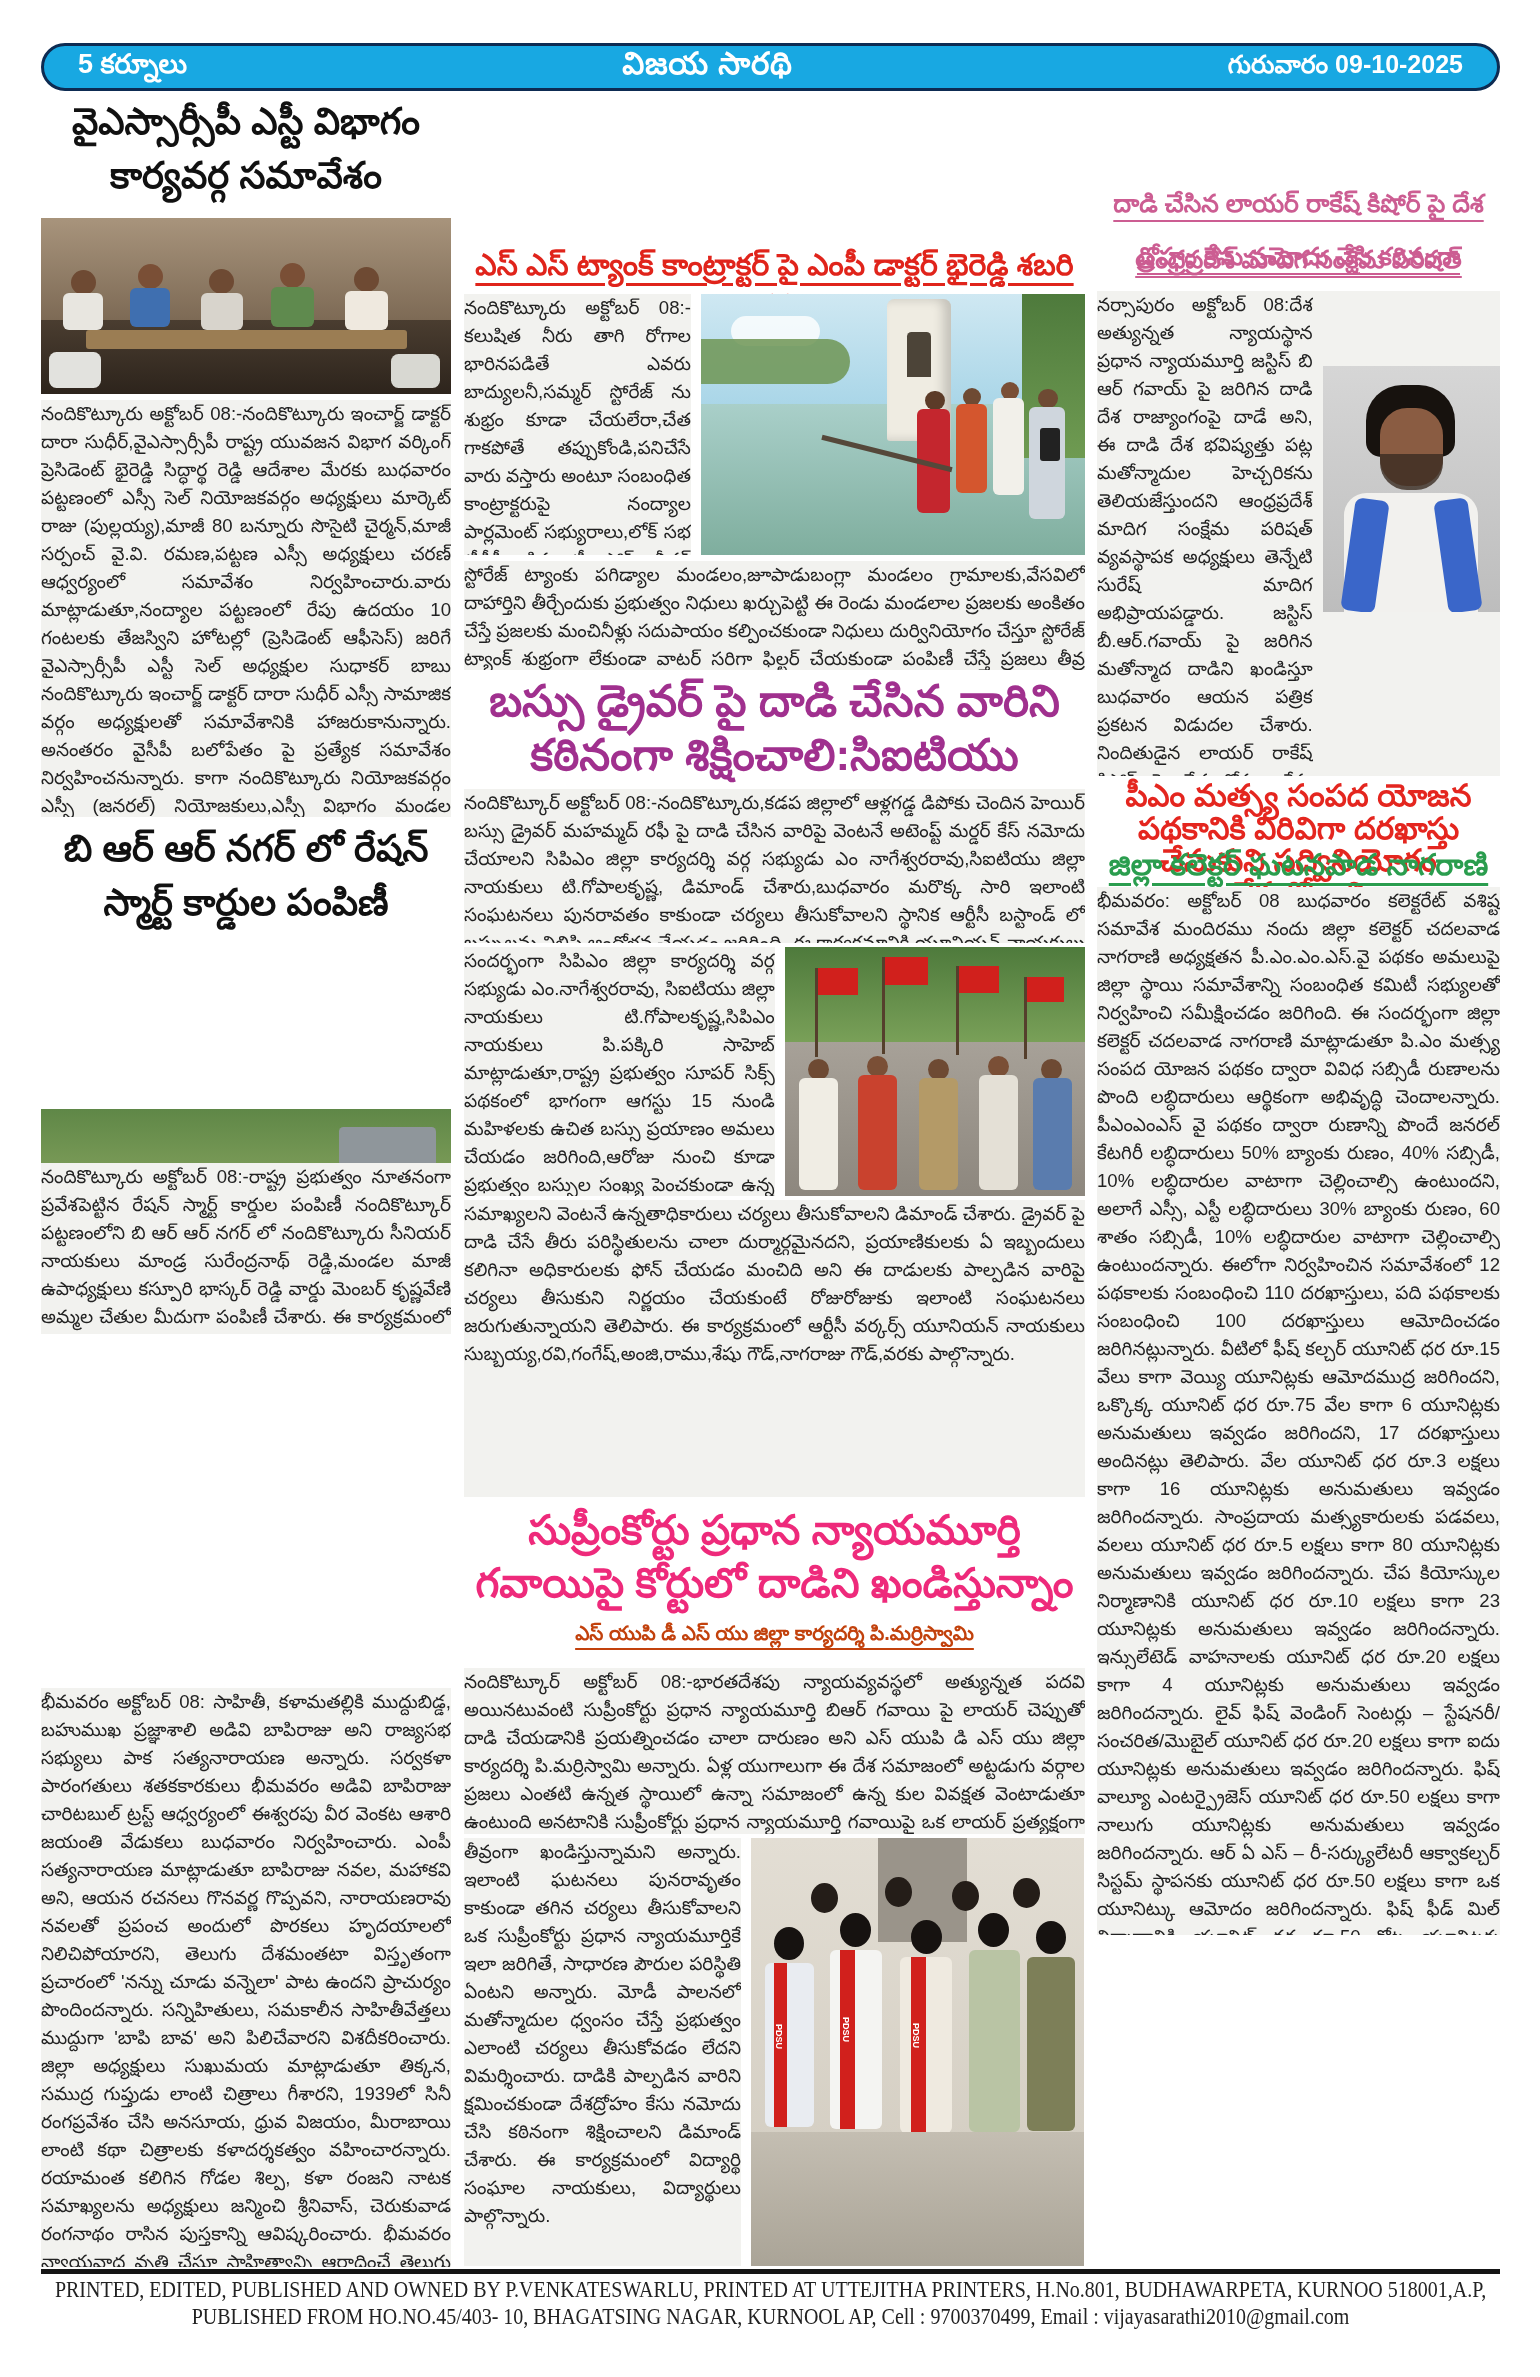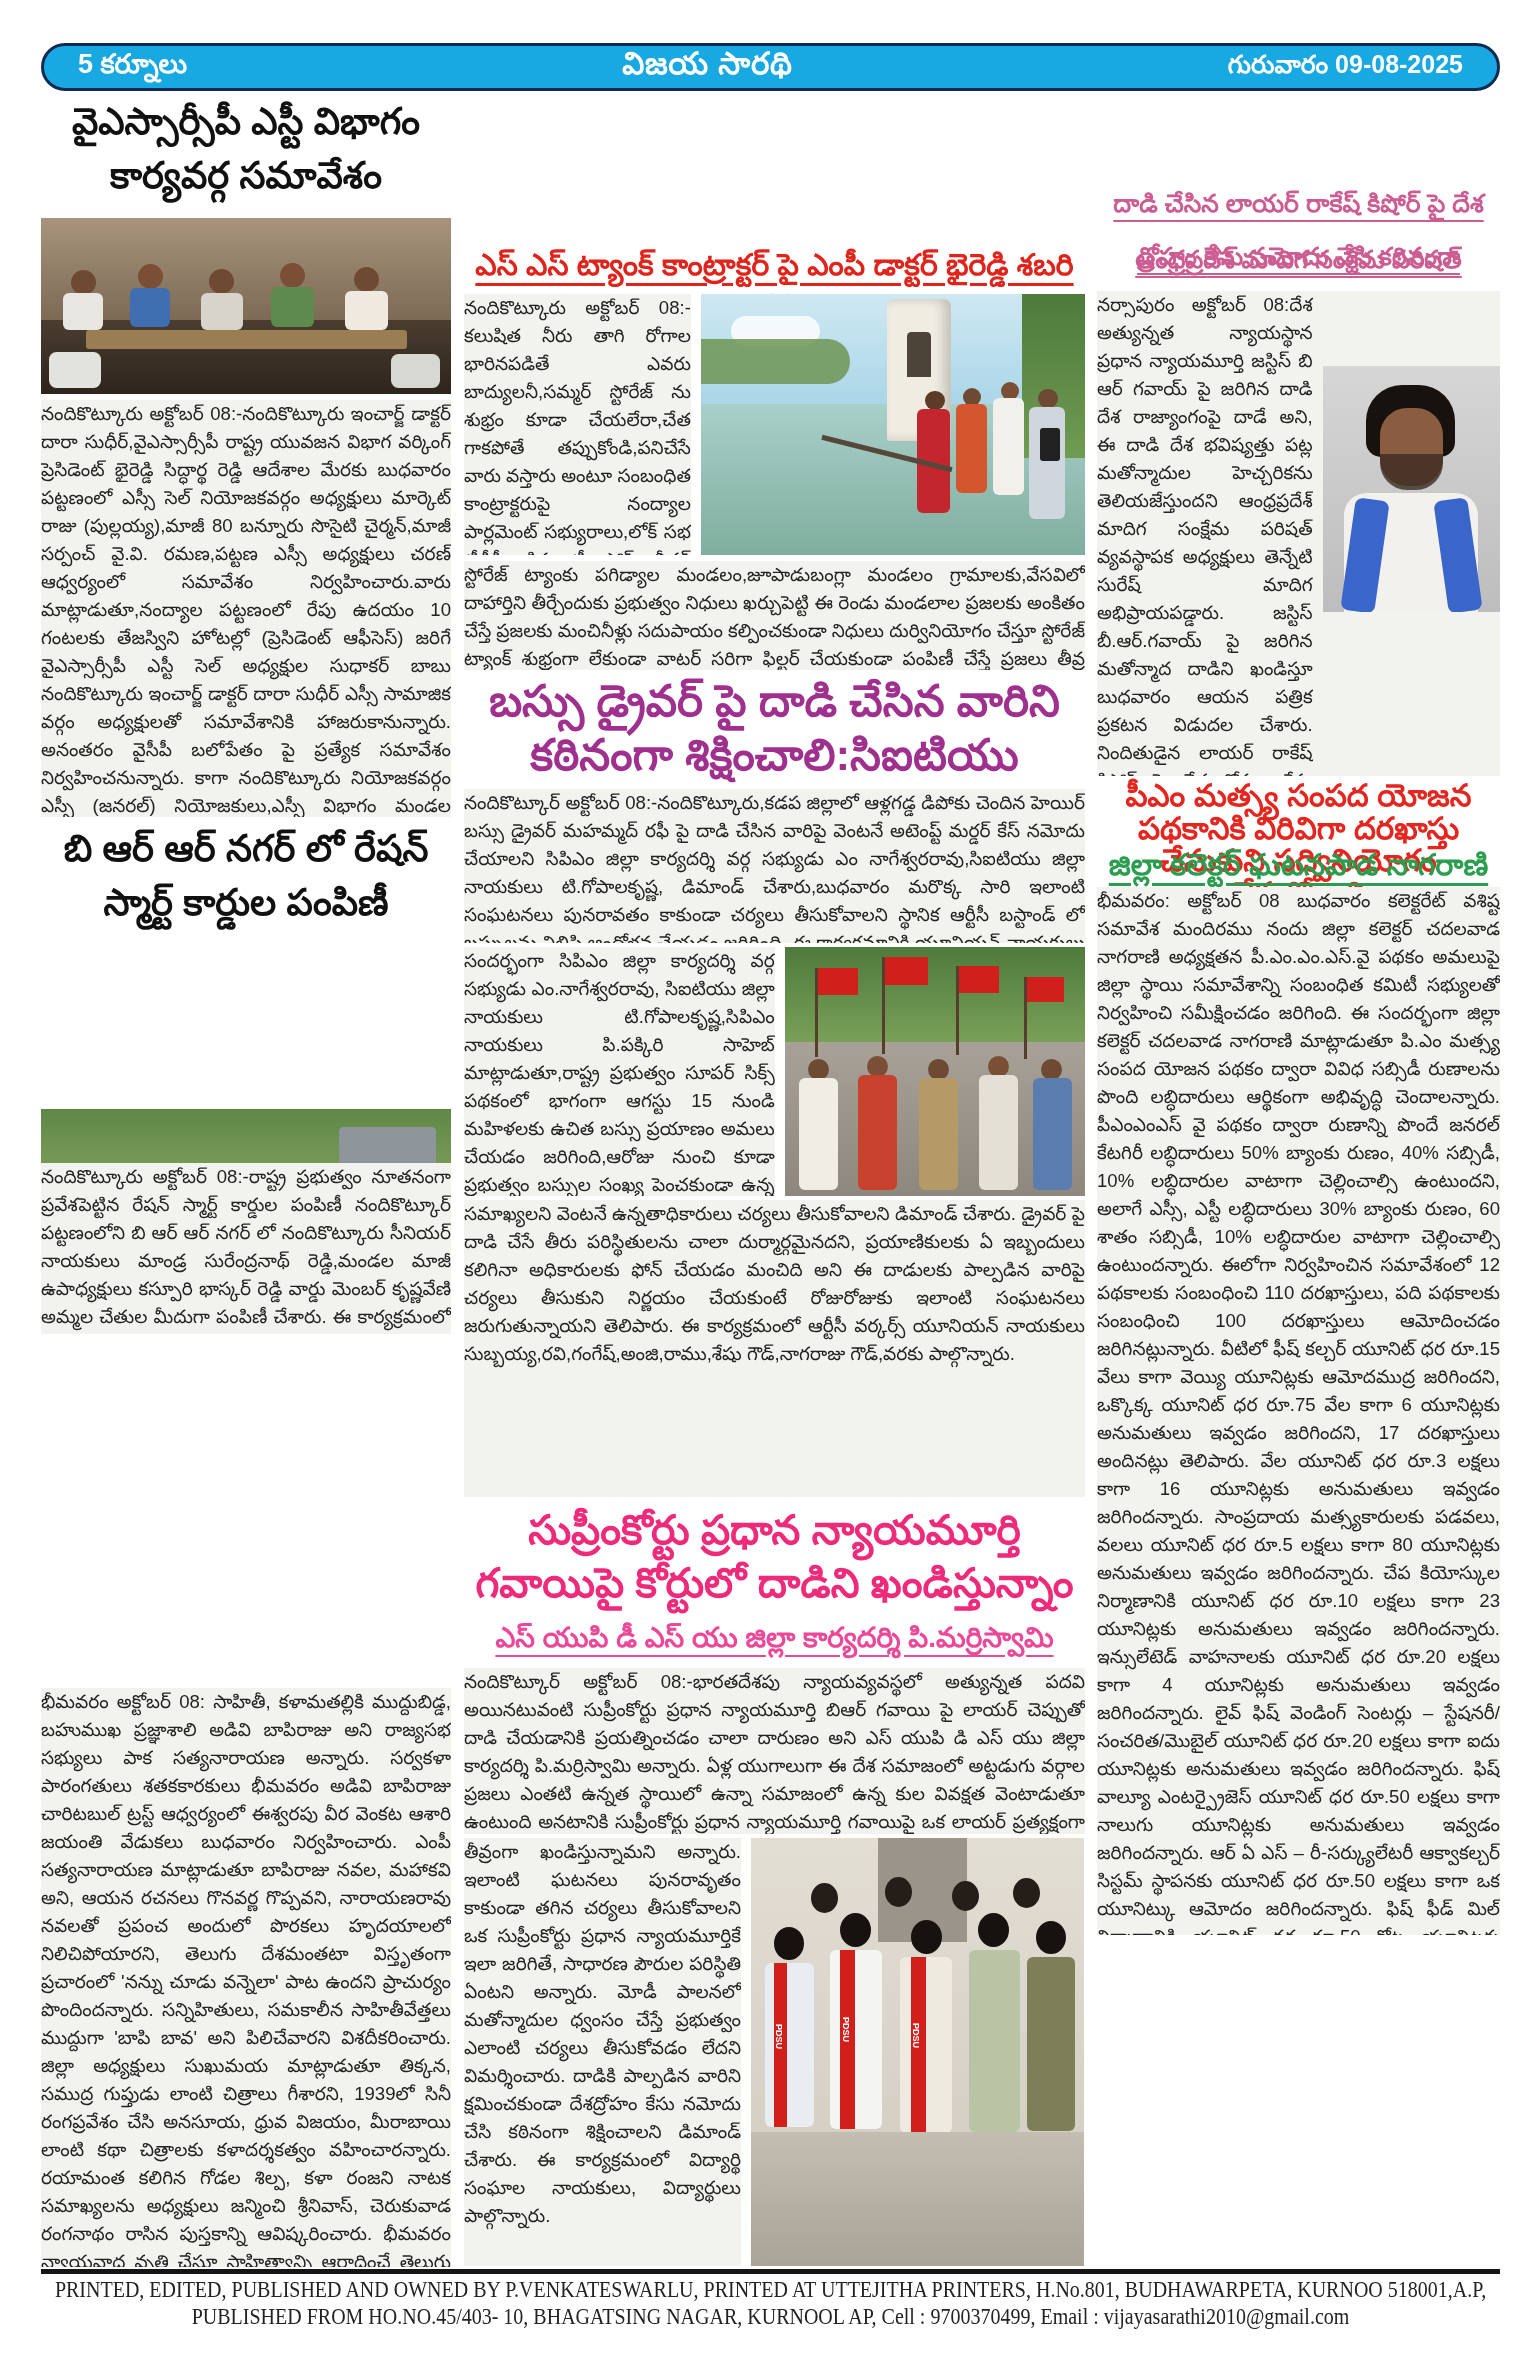--- a/index.html
+++ b/index.html
@@ -17,42 +17,42 @@
   .bg{background:#f2f2ef;}
   .headline{font-weight:bold;text-align:center;color:#111;}
   .hl-black{font-size:37px;line-height:1.45;}
   .hl-cyan{font-size:47px;line-height:1.5;color:#1ba4dd;}
   .hl-purple{font-size:44px;line-height:1.22;color:#a0308e;}
   .hl-pink{font-size:41px;line-height:1.3;color:#ee2a7b;}
   .hl-green-sm{font-size:29px;line-height:1.15;color:#2ea14e;}
   .hl-red-sm{font-size:31px;line-height:1.05;color:#e4261f;}
   .subhead{font-weight:bold;text-align:center;text-decoration:underline;text-underline-offset:7.5px;}
   .sh-red{font-size:30px;color:#e0241b;}
-  .sh-green{font-size:28px;color:#ec4899;}
+  .sh-green{font-size:20px;color:#c2410c;}
   .sh-pink{font-size:25px;line-height:2.1;color:#cc5d92;}
   .sh-green2{font-size:30px;color:#2a9d4e;}
   .body-txt{font-size:18.6px;line-height:28px;text-align:justify;overflow:hidden;color:#222;}
   .row{display:flex;gap:10.4px;overflow:hidden;}
   .photo{position:relative;overflow:hidden;background:#cccccc;}
   .ab{position:absolute;}
   .head{border-radius:50%;}
   .footer-rule{position:absolute;left:41px;top:2269px;width:1459px;height:5.2px;background:#151515;}
   .footer-line{position:absolute;left:0;width:1541px;text-align:center;
                font-family:"Liberation Serif","DejaVu Serif",serif;font-size:20px;color:#222;
                transform:scaleY(1.15);}
 </style>
 </head>
 <body>
 
 <div class="page">
 
   <div class="masthead">
     <span class="pageno">5 కర్నూలు</span>
     <span class="title">విజయ సారథి</span>
-    <span class="date">గురువారం  09-08-2025</span>
+    <span class="date">గురువారం  09-10-2025</span>
   </div>
 
   <div class="blk headline hl-black" style="left:41px;top:95px;width:410px;height:118px;">వైఎస్సార్సీపీ ఎస్టీ విభాగం కార్యవర్గ సమావేశం</div>
 
   <div class="blk photo" style="left:41px;top:218px;width:410px;height:176px;">
     <div class="ab" style="left:0;top:0;width:100%;height:58%;background:linear-gradient(180deg,#a8947c,#7d6a55);"></div>
     <div class="ab" style="left:0;top:58%;width:100%;height:42%;background:linear-gradient(180deg,#4a3d30,#2d241c);"></div>
     <div class="ab head" style="left:30px;top:52px;width:25px;height:25px;background:#6e4a33;"></div>
     <div class="ab" style="left:22.4px;top:75px;width:40px;height:37px;background:#e8e6e0;border-radius:6px;"></div>
     <div class="ab head" style="left:97px;top:46px;width:25px;height:25px;background:#7a4f36;"></div>

